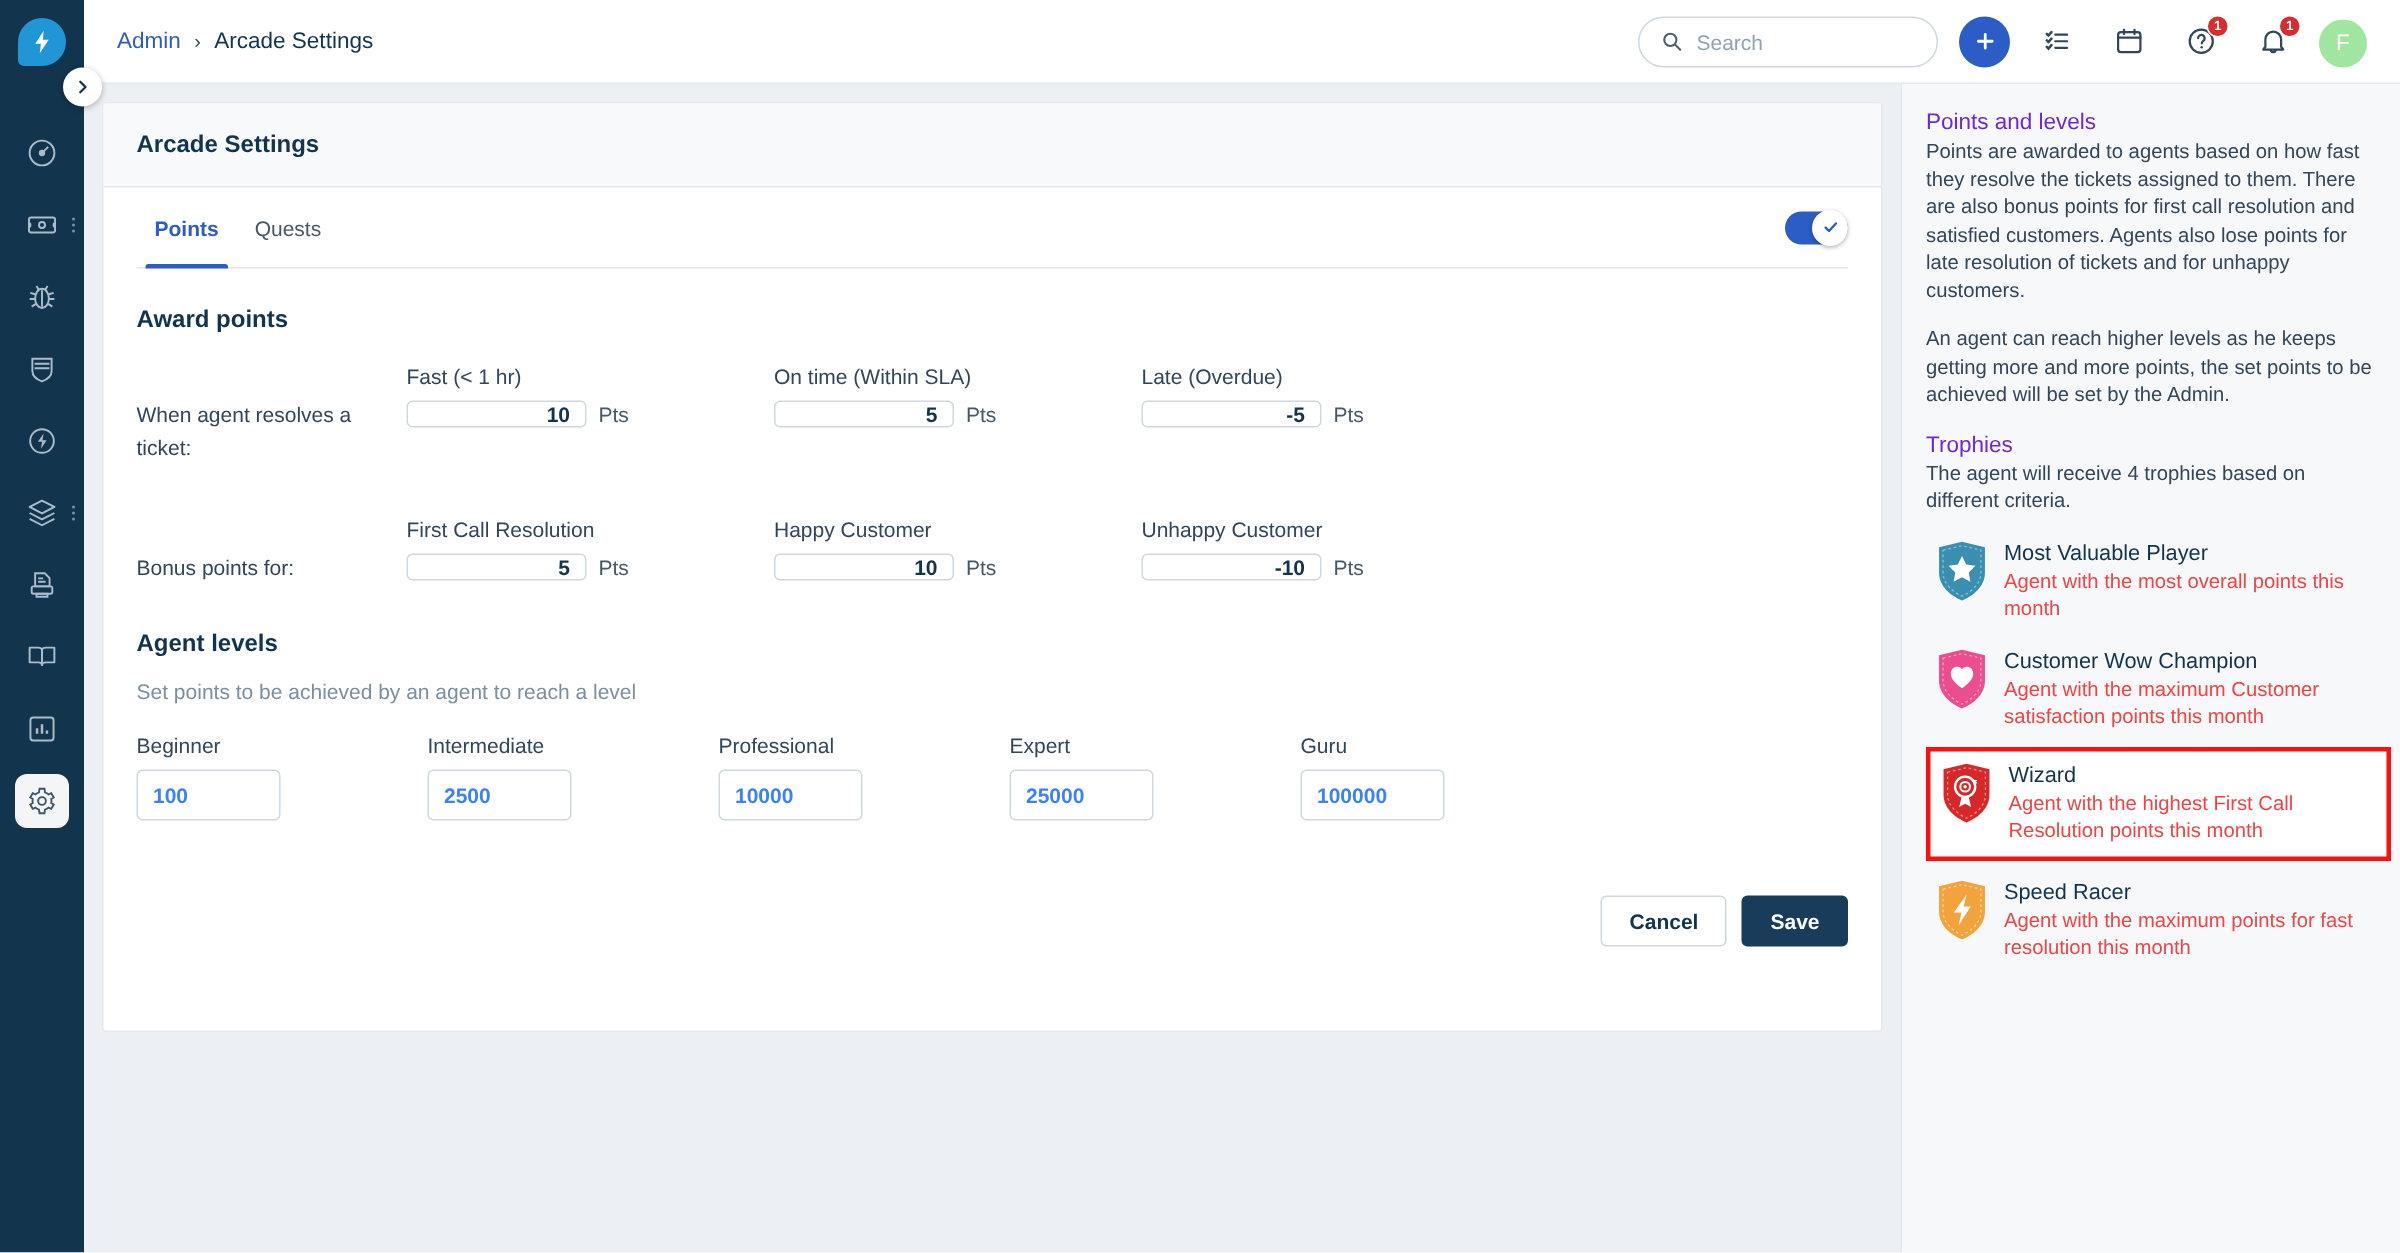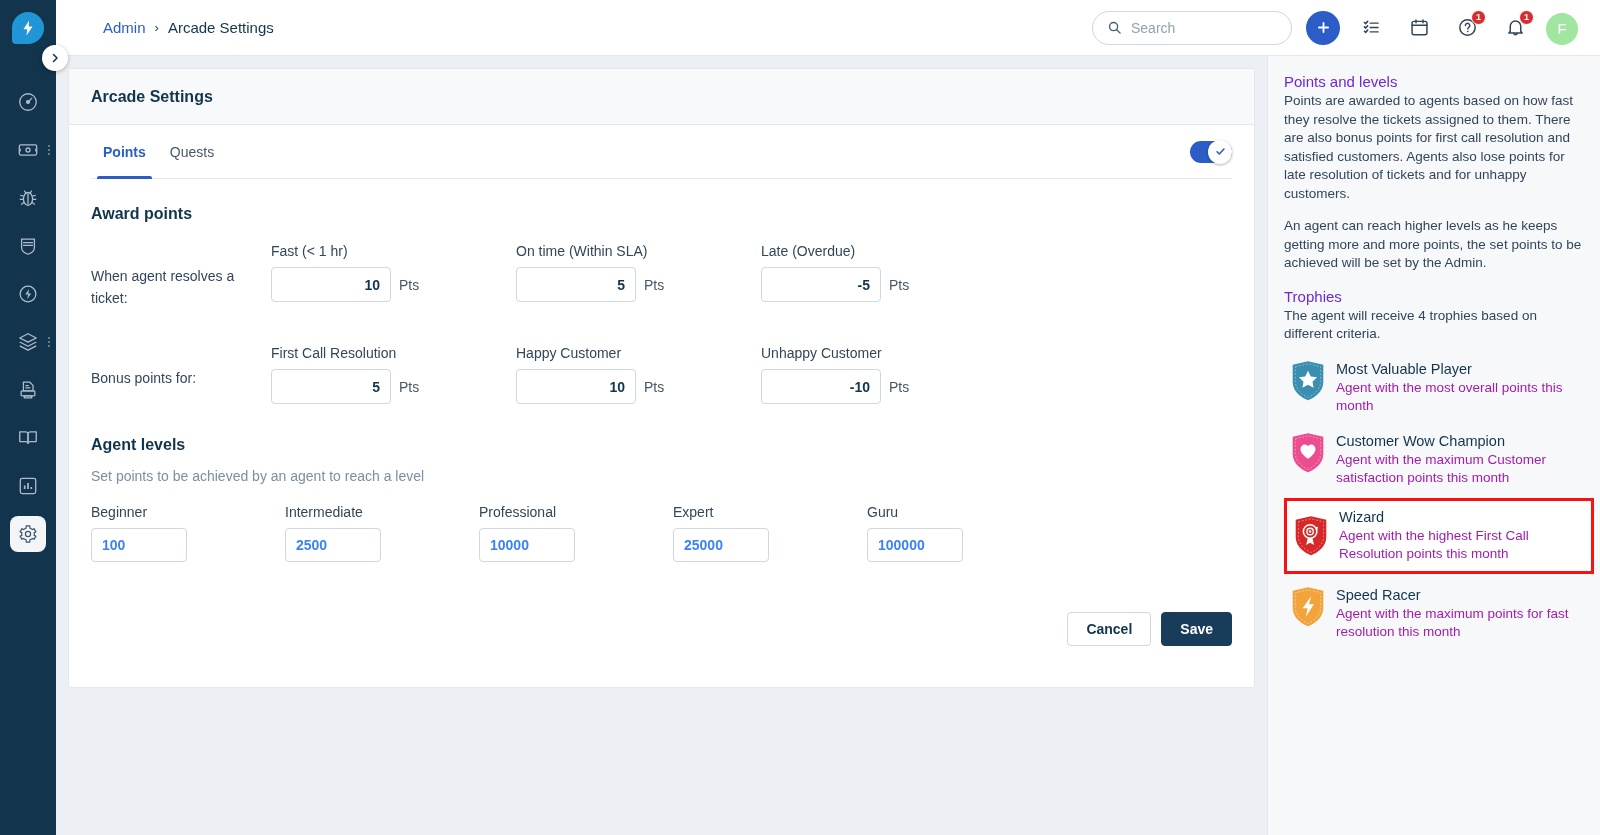--- a/index.html
+++ b/index.html
@@ -65,21 +65,21 @@
 
   
   .topbar {
     height: 56px; background:#fff;
     border-bottom: 1px solid #e3e8ee;
     display:flex; align-items:center;
     padding-left: 22px; padding-right: 22px;
     flex: 0 0 56px;
   }
   .breadcrumb { display:flex; align-items:center; gap:9px; font-size: 15px; }
-  .bc-link { color:#2c5cc5; cursor:pointer;margin-left:25px; }
+  .bc-link { color:#2c5cc5; cursor:pointer; }
   .bc-sep { color:#32465a; font-size: 13px; }
   .bc-cur { color:#12344d; }
   .topbar-right { margin-left:auto; display:flex; align-items:flex-end; gap: 14px; }
   .search-box {
     width: 200px; height: 34px;
     border: 1px solid #cfd7df; border-radius: 17px;
     display:flex; align-items:center; gap:9px;
     padding: 0 14px;
     background:#fff;
   }
@@ -156,21 +156,21 @@
   .award-row { display:flex; align-items:flex-start; margin-top: 20px; }
   .award-label {
     width: 180px; flex:0 0 180px;
     font-size:14px; color:#32465a; line-height:22px;
     padding-top: 22px;
   }
   .field-group { width: 245px; flex: 0 0 245px; }
   .field-label { font-size: 14px; color:#32465a; margin-bottom: 8px; display:block; }
   .field-inline { display:flex; align-items:center; gap:8px; }
   .num-input {
-    width: 120px; height: 35px;
+    width: 120px; height: 18px;
     border:1px solid #cfd7df; border-radius:4px;
     text-align:right; padding: 0 10px;
     font-family:"Liberation Sans", sans-serif;
     font-size:14px; font-weight:bold; color:#12344d;
     background:#fff;
   }
   .pts { font-size:14px; color:#475867; }
 
   .levels-sub { font-size:14px; color:#7b8fa1; margin-top: 14px; }
   .levels-grid { display:flex; margin-top: 20px; gap: 0; }
@@ -209,25 +209,24 @@
   .trophy {
     display:flex; gap: 10px; align-items:flex-start;
     padding: 6px 4px 6px 6px;
     margin-top: 4px;
   }
   .trophy.highlighted {
     border: 3px solid #f91111;
     margin-left: 0px; margin-right: -10px;
     background:#fff;
     padding: 7px 4px 7px 6px;
-    align-items: center;
   }
   .shield { flex: 0 0 36px; width:36px; height:42px; }
   .t-name { font-size: 14.5px; color:#12344d; line-height: 19px; }
-  .t-desc { font-size: 13.5px; color:#a21caf; line-height: 18.5px; }
+  .t-desc { font-size: 13.5px; color:#ef4444; line-height: 18.5px; }
   .t-text { min-width:0; }
 </style>
 </head>
 <body>
 
 <div id="app">
 
   <div class="sidebar">
     <div class="logo-wrap">
       <div class="logo">

